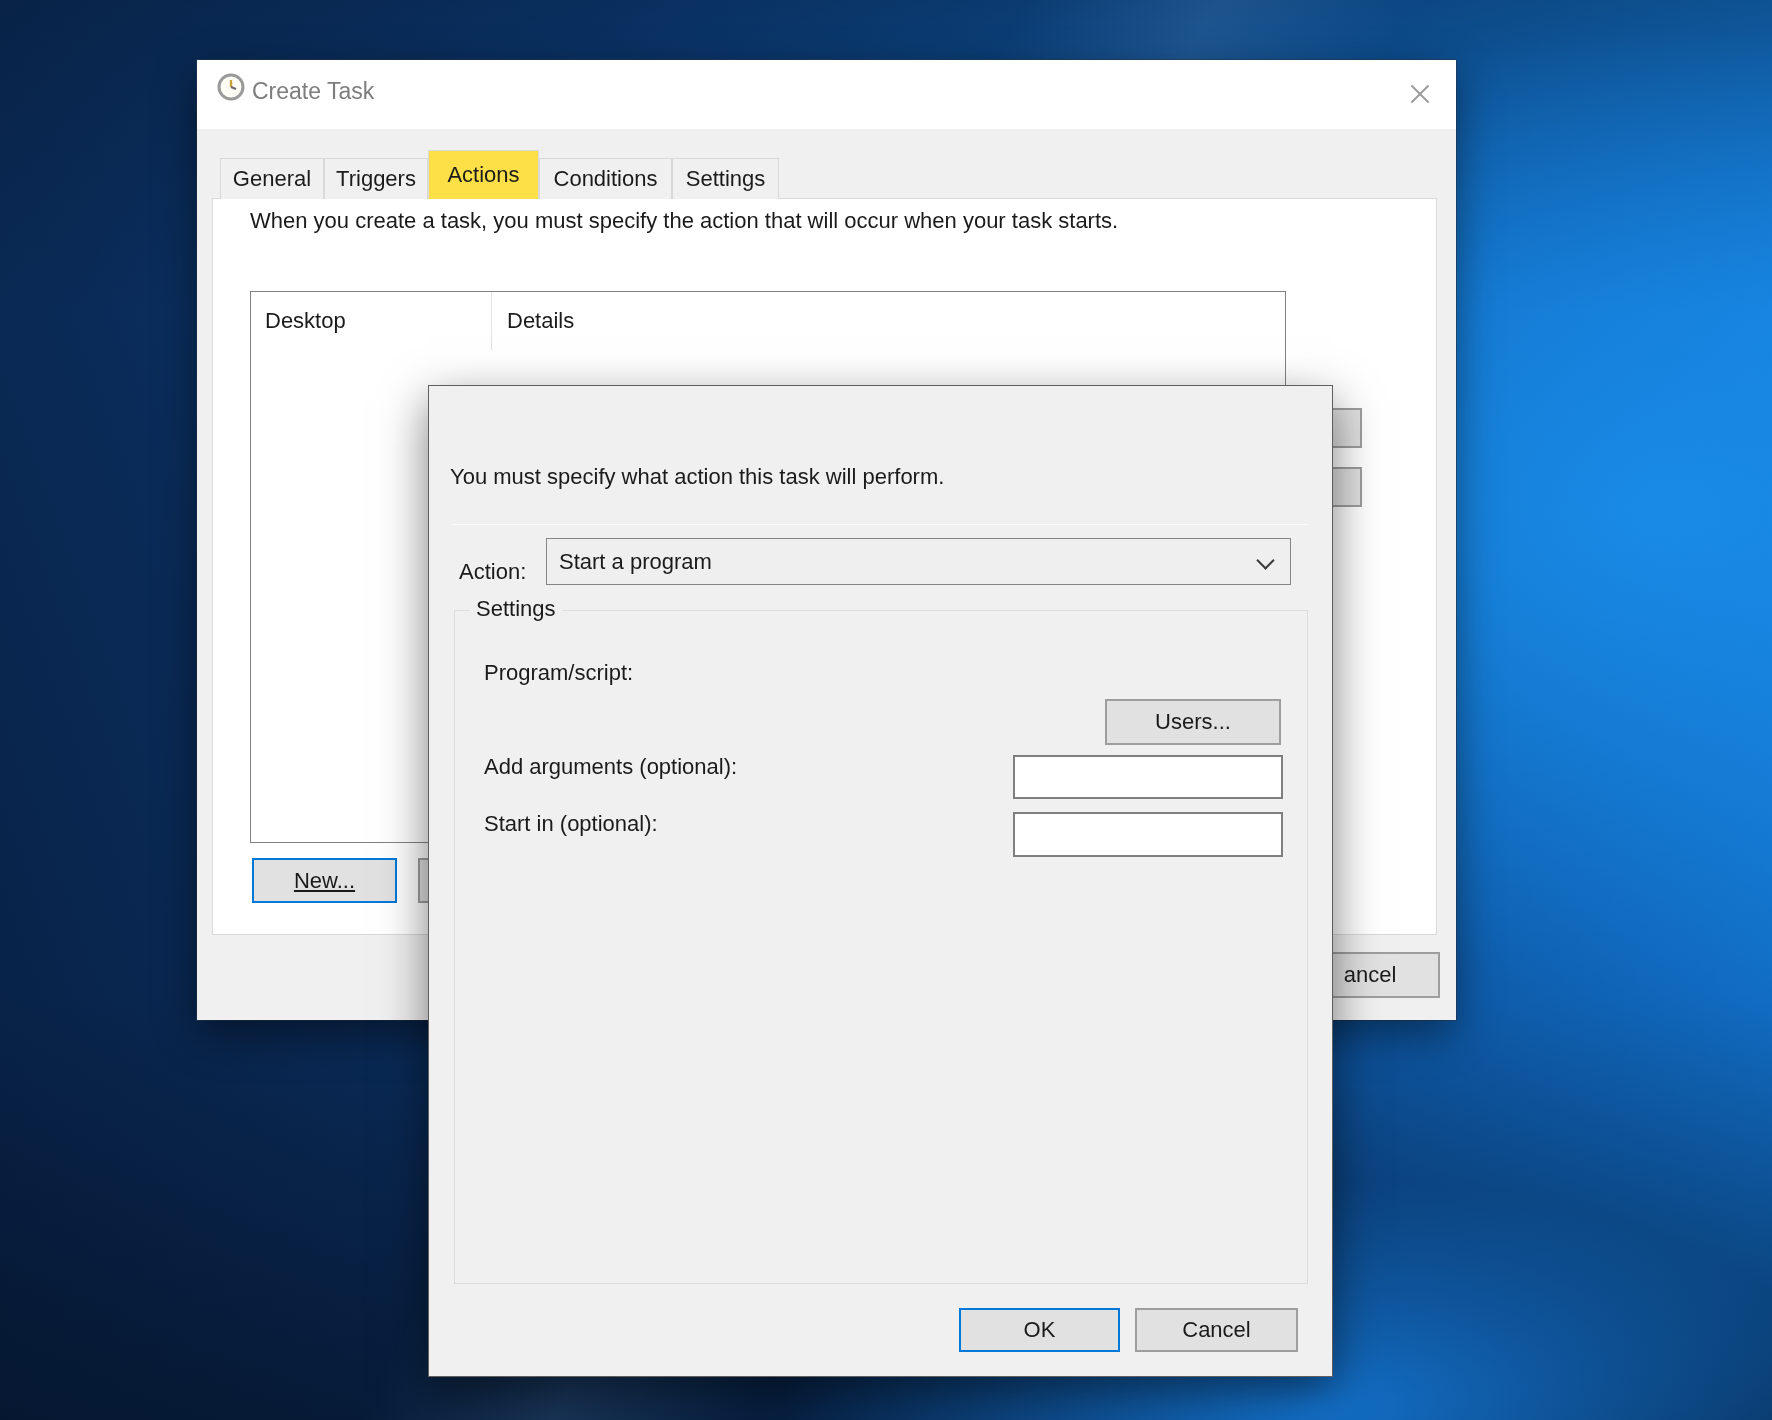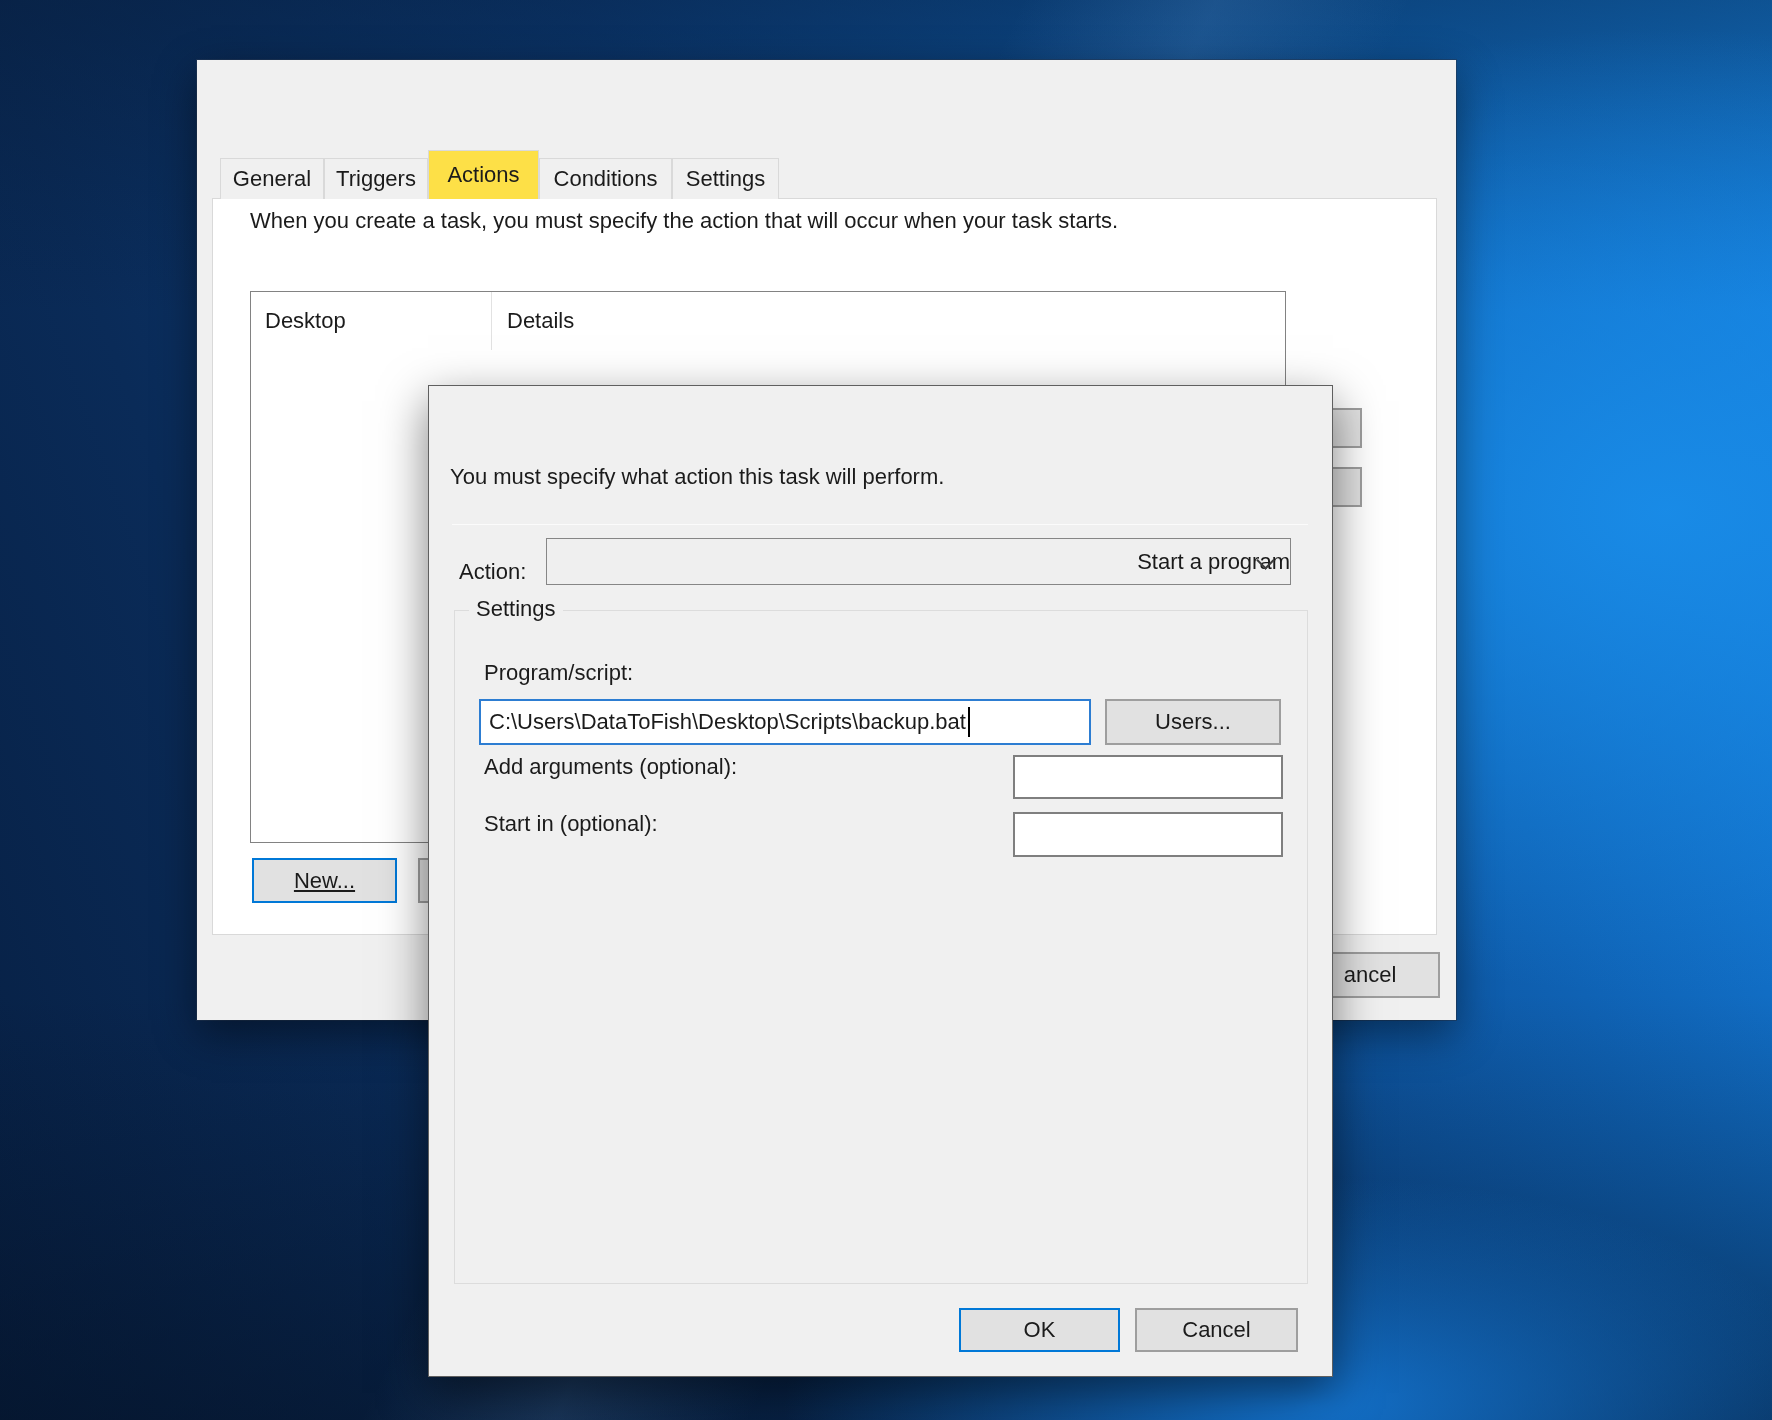--- a/index.html
+++ b/index.html
@@ -69,21 +69,21 @@
   .na-title { position:absolute; left:20px; top:17px; font-size:22px; color:#111; }
   .na-close { position:absolute; right:12px; top:10px; width:44px; height:40px;
               display:flex; align-items:center; justify-content:center; }
   .na-message { position:absolute; left:21px; top:78px; font-size:22px; }
   .na-sep { position:absolute; left:23px; top:138px; width:856px; height:1px;
             background:#dcdcdc; border-bottom:1px solid #fbfbfb; }
   .na-action-label { position:absolute; left:30px; top:163px; height:46px; font-size:22px;
                      display:flex; align-items:center; }
   .na-combo { position:absolute; left:117px; top:152px; width:745px; height:47px;
               background:#efefef; border:1px solid #868686;
-              display:flex; align-items:center; padding-left:12px; font-size:22px;justify-content:flex-end; }
+              display:flex; align-items:center; padding-left:12px; font-size:22px; }
   .combo-chevron { position:absolute; right:18px; top:15px; width:13px; height:13px;
                    border-right:2px solid #3c3c3c; border-bottom:2px solid #3c3c3c;
                    transform:rotate(45deg); }
   .na-group { position:absolute; left:25px; top:224px; width:854px; height:674px;
               border:1px solid #dcdcdc; }
   .na-group-label { position:absolute; left:14px; top:-15px; padding:0 7px;
                     background:#f0f0f0; font-size:22px; }
   .na-field-label { position:absolute; font-size:22px; }
   .lbl-program { left:55px; top:274px; }
   .lbl-args    { left:55px; top:368px; }
@@ -101,20 +101,34 @@
 
   svg.xicon line { stroke-linecap:round; }
 </style>
 </head>
 <body>
 
 <div class="desktop">
 
   <div class="ct-window">
 
+    <div class="ct-titlebar">
+      <svg class="ct-title-icon" viewBox="0 0 28 28">
+        <circle cx="14" cy="14" r="12" fill="#fdfdf5" stroke="#9a9a9a" stroke-width="3"></circle>
+        <line x1="14" y1="14" x2="14" y2="7" stroke="#caa23c" stroke-width="2.4"></line>
+        <line x1="14" y1="14" x2="19" y2="16" stroke="#6b6b6b" stroke-width="2.4"></line>
+      </svg>
+      <div class="ct-title-text">Create Task</div>
+      <div class="ct-close">
+        <svg class="xicon" width="24" height="24" viewBox="0 0 24 24">
+          <line x1="4" y1="4" x2="20" y2="20" stroke="#9c9c9c" stroke-width="2"></line>
+          <line x1="20" y1="4" x2="4" y2="20" stroke="#9c9c9c" stroke-width="2"></line>
+        </svg>
+      </div>
+    </div>
 
     <div class="ct-page"></div>
 
     <div class="tab tab-general">General</div>
     <div class="tab tab-triggers">Triggers</div>
     <div class="tab tab-actions active">Actions</div>
     <div class="tab tab-conditions">Conditions</div>
     <div class="tab tab-settings">Settings</div>
 
     <div class="ct-instruction">When you create a task, you must specify the action that will occur when your task starts.</div>
@@ -150,24 +164,20 @@
     <div class="na-combo">
       <span>Start a program</span>
       <span class="combo-chevron"></span>
     </div>
 
     <div class="na-group">
       <div class="na-group-label">Settings</div>
     </div>
 
     <div class="na-field-label lbl-program">Program/script:</div>
-    <div class="na-input inp-program">
-      <span>C:\Users\DataToFish\Desktop\Scripts\backup.bat</span>
-      <span class="caret"></span>
-    </div>
     <div class="btn btn-browse">Users...</div>
 
     <div class="na-field-label lbl-args">Add arguments (optional):</div>
     <input class="na-input inp-args" value="" style="">
 
     <div class="na-field-label lbl-startin">Start in (optional):</div>
     <input class="na-input inp-startin" value="" style="">
 
     <div class="btn focused na-ok">OK</div>
     <div class="btn na-cancel">Cancel</div>

